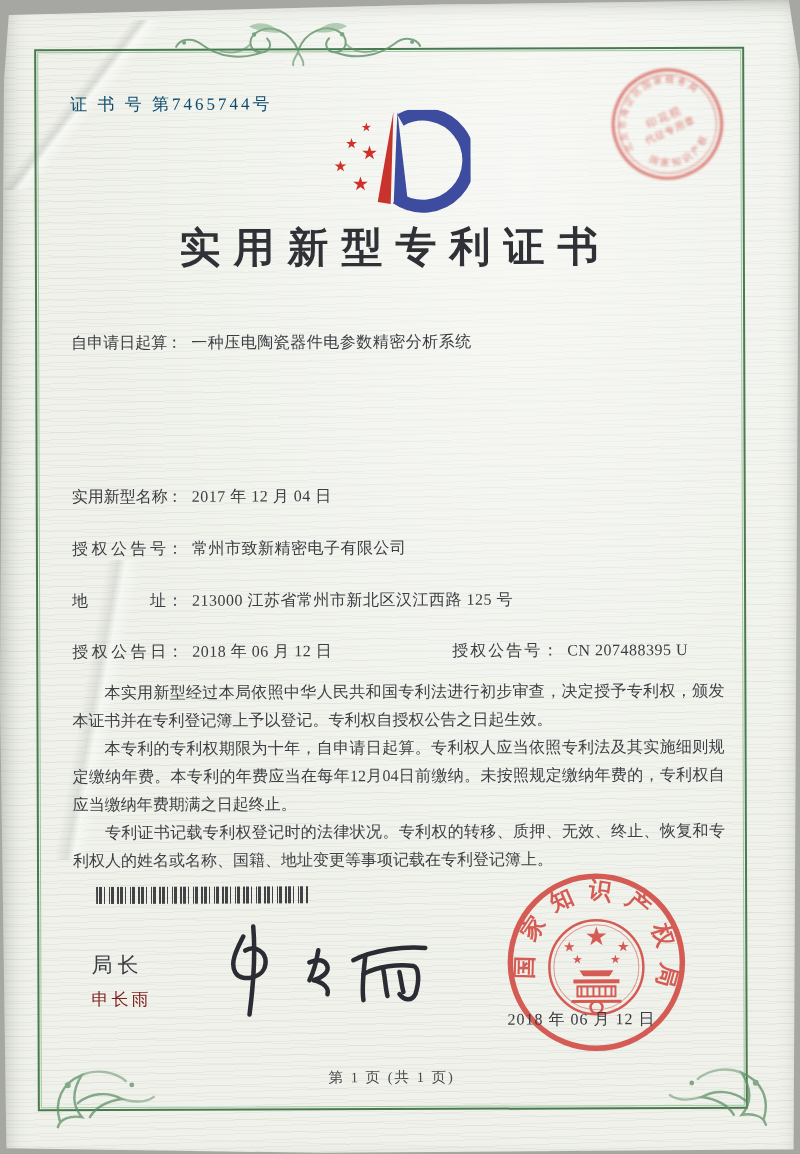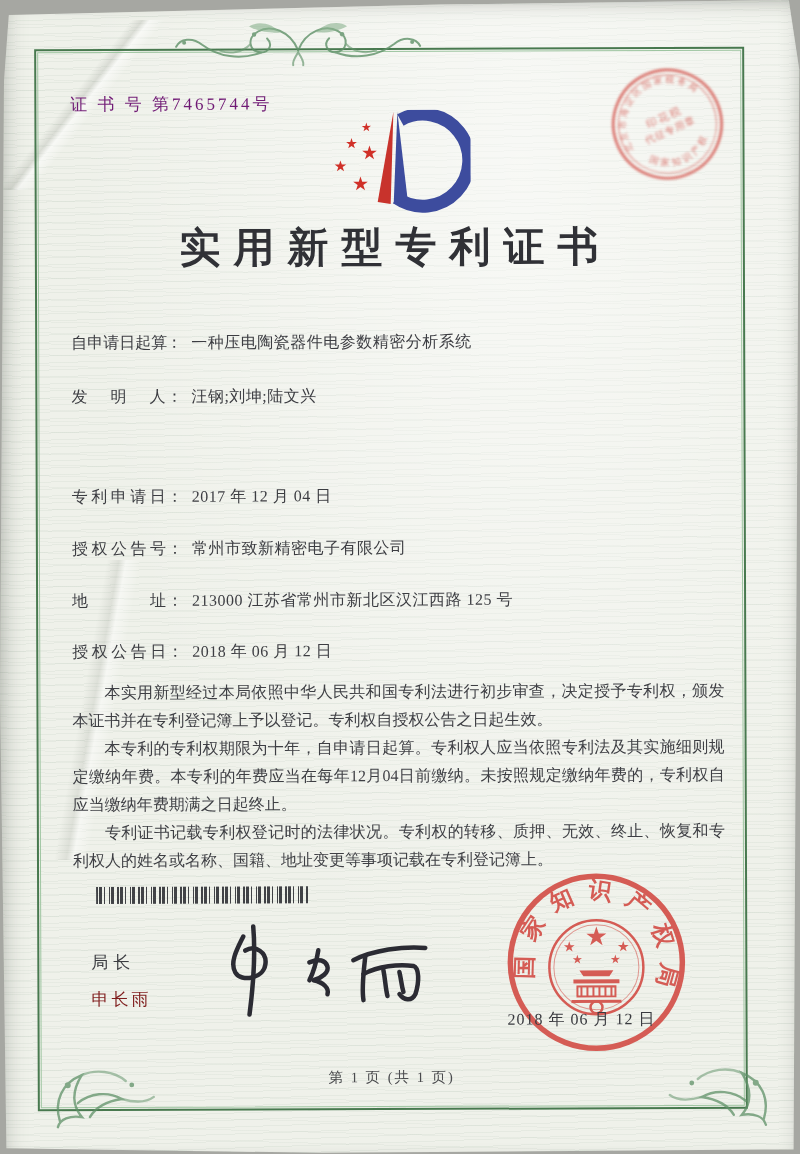--- a/index.html
+++ b/index.html
@@ -28,21 +28,21 @@
   .sheet{position:absolute;inset:0;transform:rotate(-0.2deg);}
   .frame{
     position:absolute;left:36px;top:48px;width:706px;height:1058px;
     border:2px solid #48794f;
   }
   .frame::after{
     content:"";position:absolute;inset:1px;border:1px solid #9ec5a1;
   }
   .cert-no{
     position:absolute;left:72px;top:92px;
-    font-size:17px;letter-spacing:3px;color:#701a75;
+    font-size:17px;letter-spacing:3px;color:#0c4a6e;
   }
   .logo{position:absolute;left:322px;top:110px;}
   .title{
     position:absolute;left:36px;top:220px;width:708px;
     text-align:center;font-size:41px;font-weight:bold;color:#303136;
     letter-spacing:13px;text-indent:13px;
   }
   .field{position:absolute;left:72px;font-size:16px;color:#3c3d42;white-space:nowrap;}
   .flabel{display:inline-block;width:94px;text-align:justify;text-align-last:justify;vertical-align:top;}
   .fcolon{margin-left:1px;}
@@ -58,21 +58,21 @@
   .barcode{
     position:absolute;left:95px;top:886px;width:212px;height:17px;
     background:repeating-linear-gradient(90deg,
       #23242a 0 1.5px, rgba(0,0,0,0) 1.5px 3px,
       #23242a 3px 6px, rgba(0,0,0,0) 6px 7.5px,
       #23242a 7.5px 8.5px, rgba(0,0,0,0) 8.5px 12.5px,
       #23242a 12.5px 14px, rgba(0,0,0,0) 14px 15px,
       #23242a 15px 18px, rgba(0,0,0,0) 18px 21px);
     opacity:.85;
   }
-  .sig-title{position:absolute;left:90px;top:950px;font-size:17px;letter-spacing:5px;color:#3c3d42;}
+  .sig-title{position:absolute;left:90px;top:950px;font-size:21px;letter-spacing:5px;color:#3c3d42;}
   .sig-name{position:absolute;left:90px;top:987px;font-size:17px;letter-spacing:3px;color:#7f1d1d;}
   .signature{position:absolute;left:212px;top:922px;}
   .seal{position:absolute;left:500px;top:868px;}
   .seal-date{
     position:absolute;left:506px;top:1010px;font-size:16px;letter-spacing:1px;
     color:#393a3f;white-space:nowrap;
   }
   .stamp{position:absolute;left:610px;top:66px;filter:blur(1.1px);opacity:.82;transform:rotate(-24deg);}
   .footer{
     position:absolute;left:36px;top:1068px;width:708px;text-align:center;
@@ -139,34 +139,34 @@
     <text x="49" y="49" font-size="19" fill="#d03028" text-anchor="middle">★</text>
     <text x="20" y="61" font-size="15" fill="#d03028" text-anchor="middle">★</text>
     <text x="40" y="80" font-size="19" fill="#d03028" text-anchor="middle">★</text>
   </svg>
 
   <div class="title">实用新型专利证书</div>
 
   <div class="field f0">
     <span class="flabel">自申请日起算</span><span class="fcolon">：</span><span class="fvalue">一种压电陶瓷器件电参数精密分析系统</span>
   </div>
-  <div class="field f1">
-    <span class="flabel">发明人</span><span class="fcolon">：</span><span class="fvalue">汪钢;刘坤;陆文兴</span>
-  </div>
   <div class="field f3">
-    <span class="flabel">专利申请日</span><span class="fcolon">：</span><span class="fvalue">2017 年 12 月 04 日</span>
+    <span class="flabel">实用新型名称</span><span class="fcolon">：</span><span class="fvalue">2017 年 12 月 04 日</span>
   </div>
   <div class="field f4">
     <span class="flabel">授权公告号</span><span class="fcolon">：</span><span class="fvalue">常州市致新精密电子有限公司</span>
   </div>
   <div class="field f5">
     <span class="flabel">地址</span><span class="fcolon">：</span><span class="fvalue">213000 江苏省常州市新北区汉江西路 125 号</span>
   </div>
   <div class="field f6">
     <span class="flabel">授权公告日</span><span class="fcolon">：</span><span class="fvalue">2018 年 06 月 12 日</span>
+  </div>
+  <div class="grant-no">
+    <span class="glabel">授权公告号</span><span>：</span><span class="fvalue">CN 207488395 U</span>
   </div>
 
   <div class="paras">
     <p>本实用新型经过本局依照中华人民共和国专利法进行初步审查，决定授予专利权，颁发本证书并在专利登记簿上予以登记。专利权自授权公告之日起生效。</p>
     <p>本专利的专利权期限为十年，自申请日起算。专利权人应当依照专利法及其实施细则规定缴纳年费。本专利的年费应当在每年12月04日前缴纳。未按照规定缴纳年费的，专利权自应当缴纳年费期满之日起终止。</p>
     <p>专利证书记载专利权登记时的法律状况。专利权的转移、质押、无效、终止、恢复和专利权人的姓名或名称、国籍、地址变更等事项记载在专利登记簿上。</p>
   </div>
 
   <div class="barcode"></div>
 

